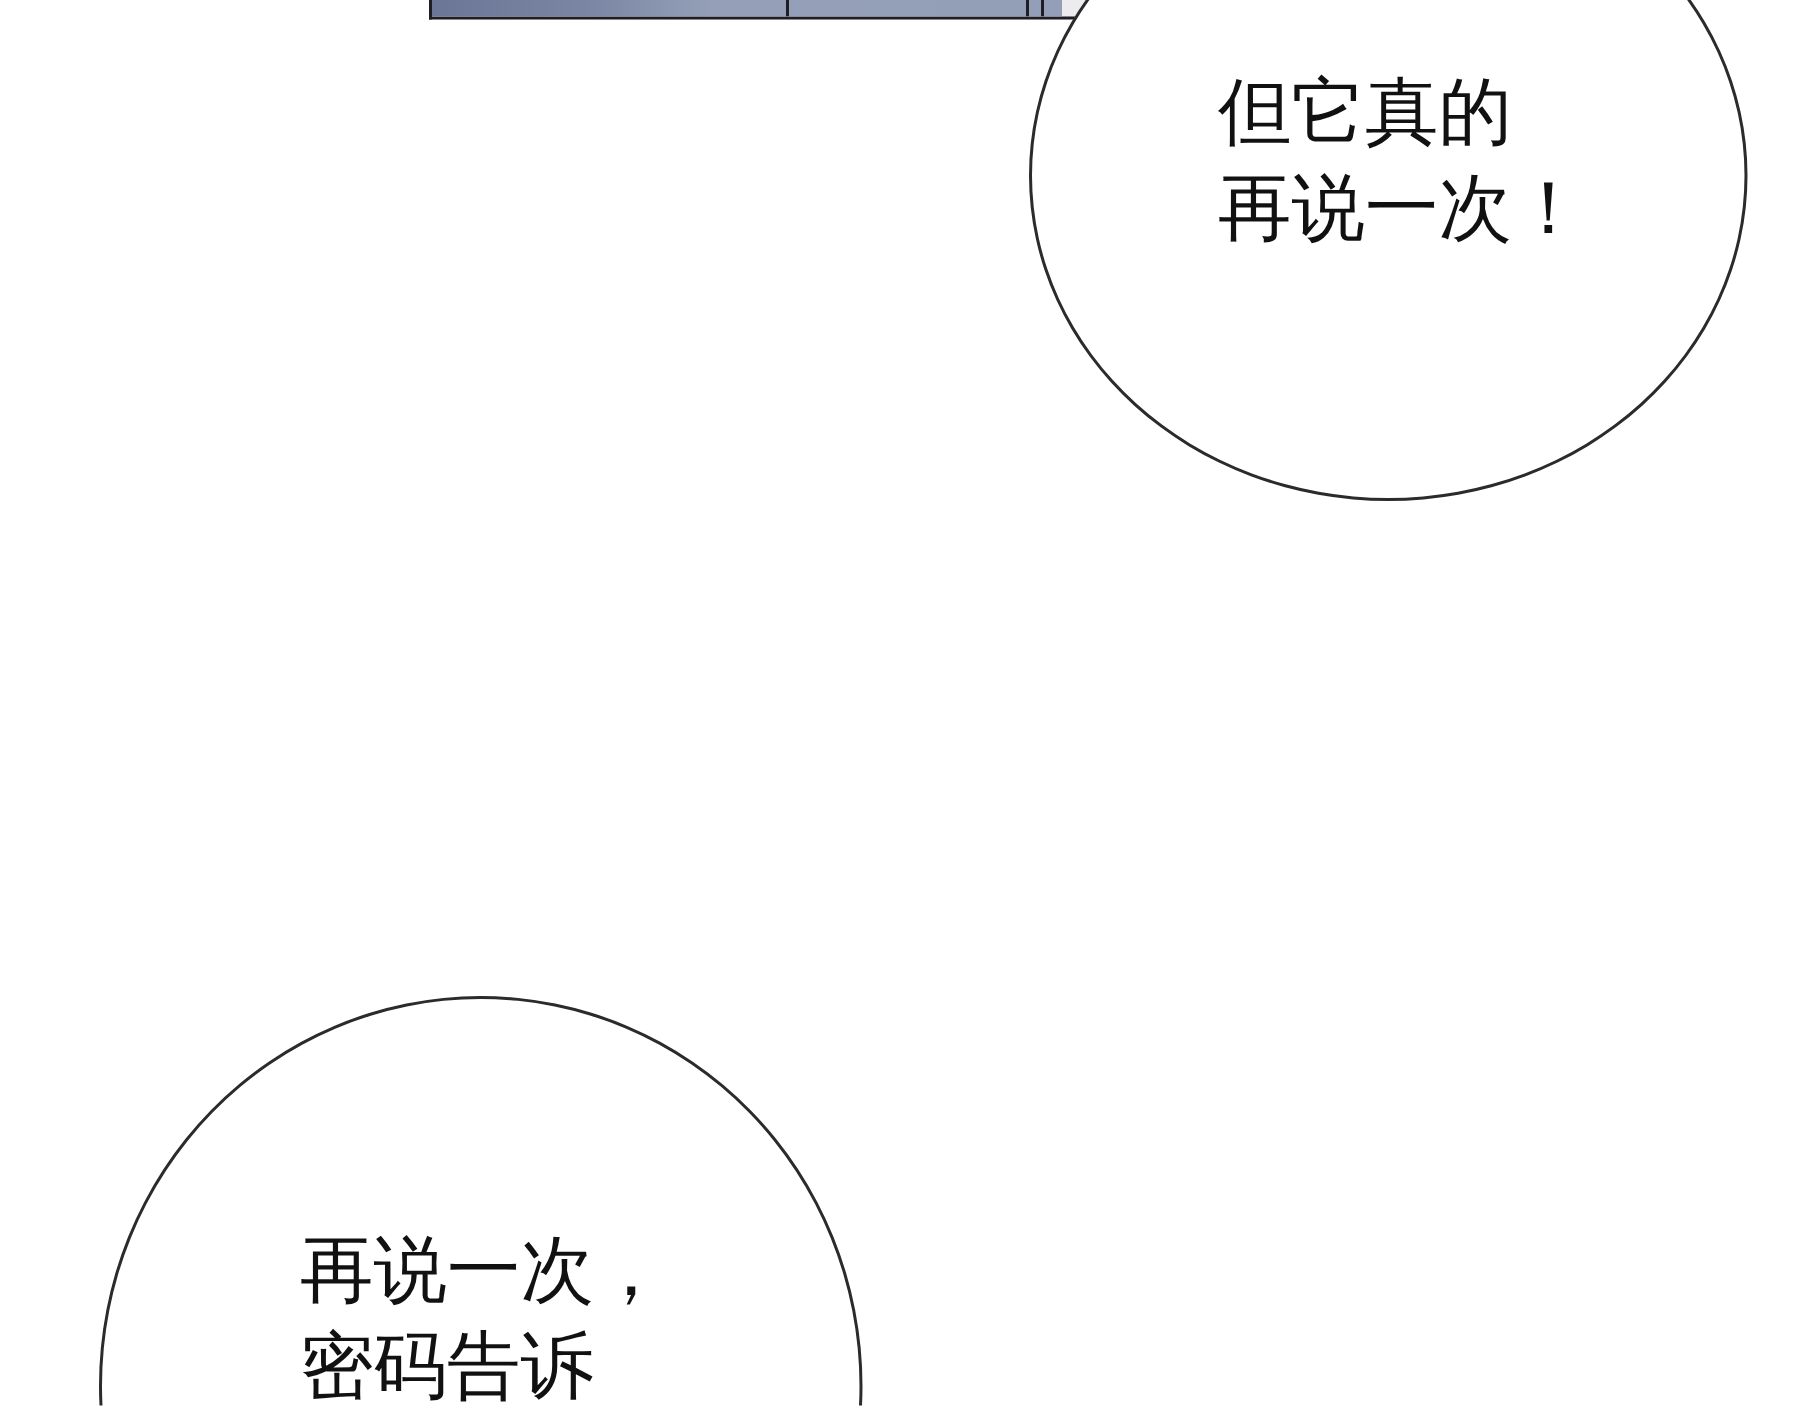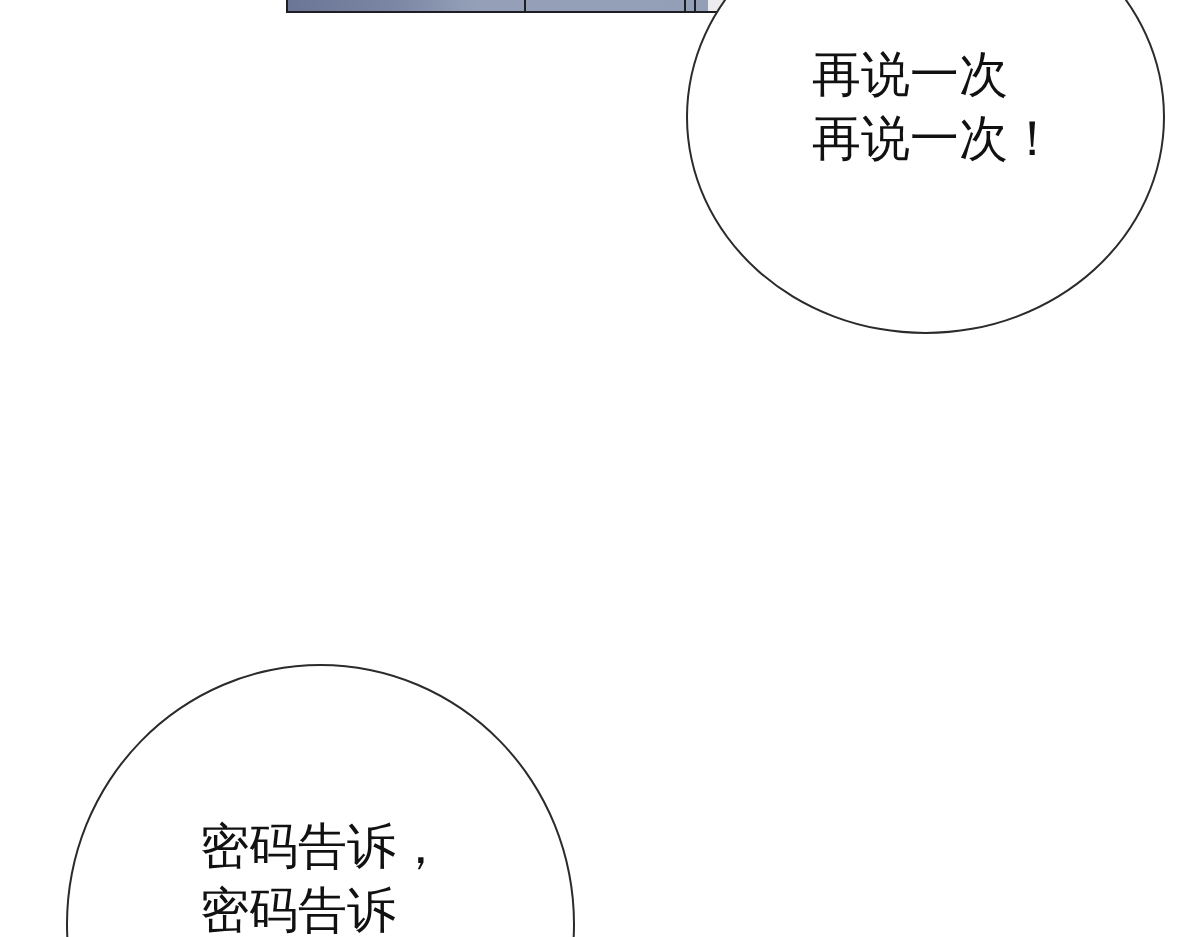--- a/index.html
+++ b/index.html
@@ -19,18 +19,18 @@
 
 <div class="panel">
   <div class="panel-dark"></div>
   <div class="panel-line" style="left:236px"></div>
   <div class="panel-line" style="left:396px"></div>
   <div class="panel-line" style="left:406px"></div>
   <div class="panel-light-line" style="left:562px"></div>
 </div>
 
 <div class="bubble" style="left:686px; top:-100px; width:479px; height:434px;"></div>
-<div class="bubble-text" style="left:812px; top:43px;"><span>再说一次</span>
+<div class="bubble-text" style="left:812px; top:43px;"><span>但它真的</span>
 <span>再说一次！</span></div>
 
 <div class="bubble" style="left:66px; top:664px; width:509px; height:520px;"></div>
-<div class="bubble-text" style="left:200px; top:815px;"><span>密码告诉，</span>
+<div class="bubble-text" style="left:200px; top:815px;"><span>再说一次，</span>
 <span>密码告诉</span></div>
 
 </body></html>

